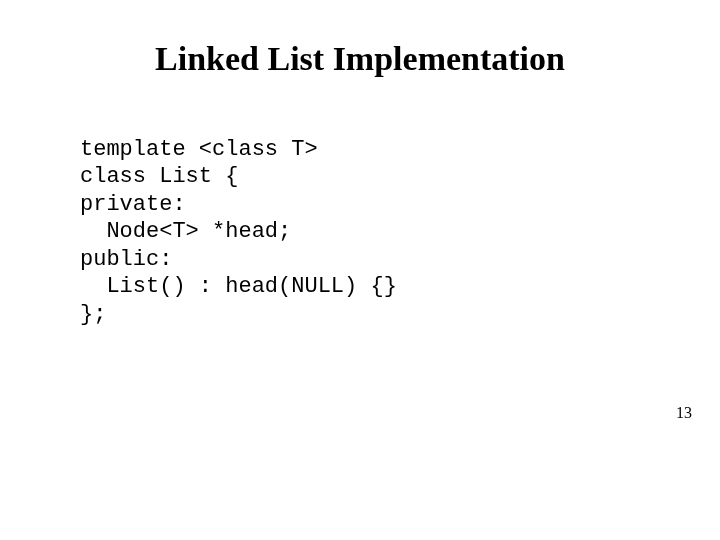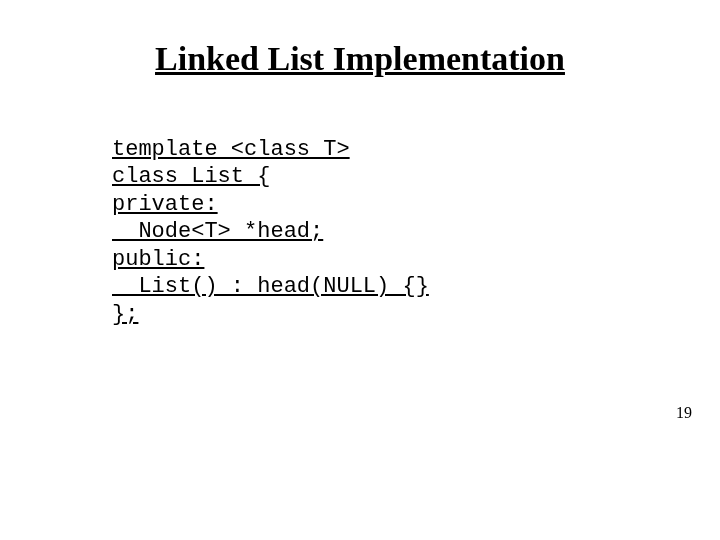--- a/index.html
+++ b/index.html
@@ -10,21 +10,20 @@
     background: #ffffff;
     font-family: "Times New Roman", Times, serif;
     color: #000;
   }
   .slide {
     position: relative;
     width: 720px;
     height: 444px;
     box-sizing: border-box;
     padding: 40px 48px 24px 48px;
-    text-decoration: underline;
   }
   .title {
     font-size: 34px;
     font-weight: bold;
     text-align: center;
     margin: 0 0 28px 0;
   }
   ul.bullets {
     list-style: none;
     margin: 0;
@@ -41,21 +40,21 @@
     content: "•";
     position: absolute;
     left: 0;
     top: 0;
   }
   .code {
     font-family: "Courier New", Courier, monospace;
     font-size: 22px;
     line-height: 1.25;
     white-space: pre;
-    margin: 30px 0 0 64px;
+    margin: 30px 0 0 32px;
   }
   .pagenum {
     position: absolute;
     right: 28px;
     bottom: 22px;
     font-size: 16px;
   }
 </style>
 </head>
 <body>
@@ -68,15 +67,15 @@
   <div class="code">
 <span>template &lt;class T&gt;</span>
 <span>class List {</span>
 <span>private:</span>
 <span>  Node&lt;T&gt; *head;</span>
 <span>public:</span>
 <span>  List() : head(NULL) {}</span>
 <span>};</span>
 </div>
 
-  <div class="pagenum">19</div>
+  <div class="pagenum">13</div>
 
 </div>
 
 </body></html>

